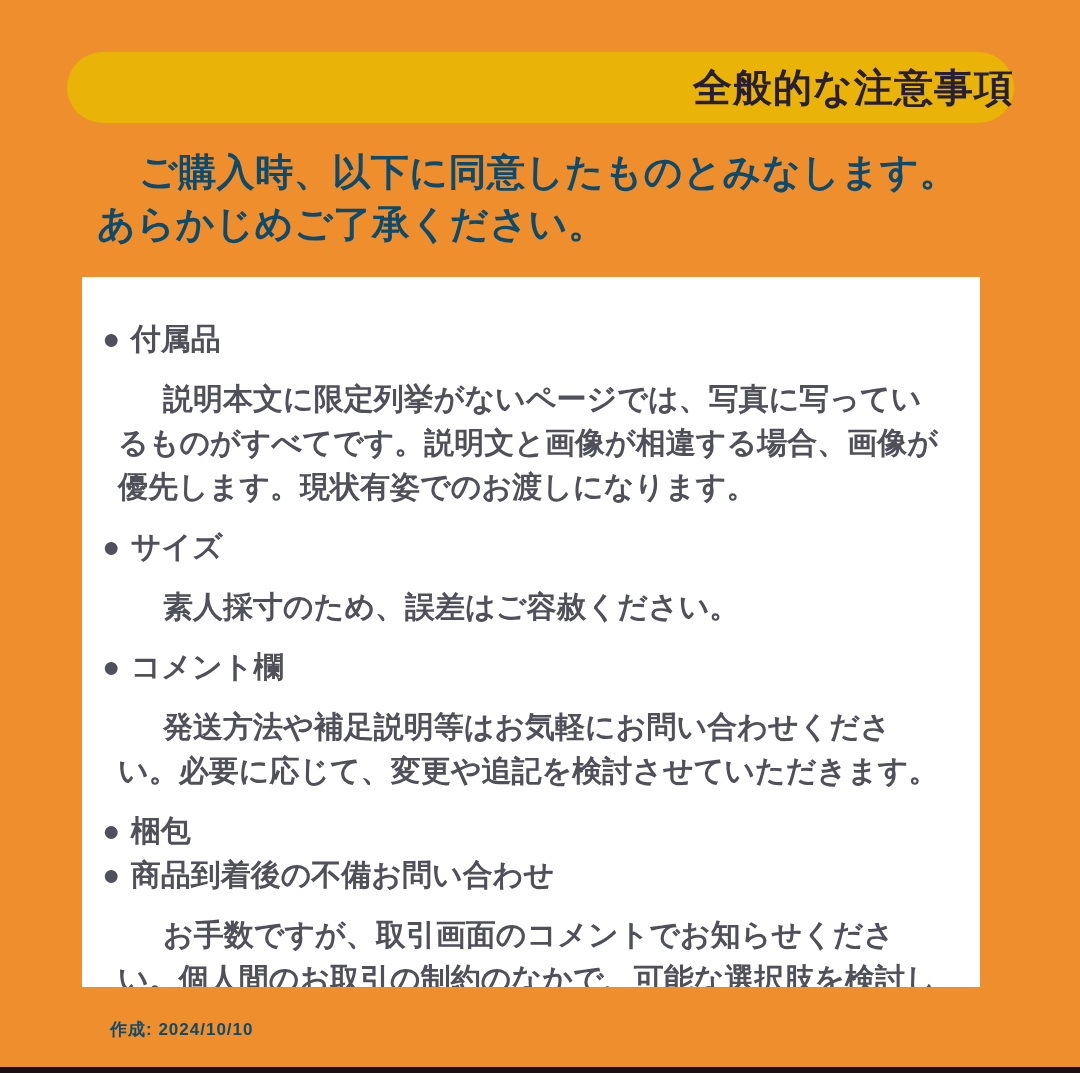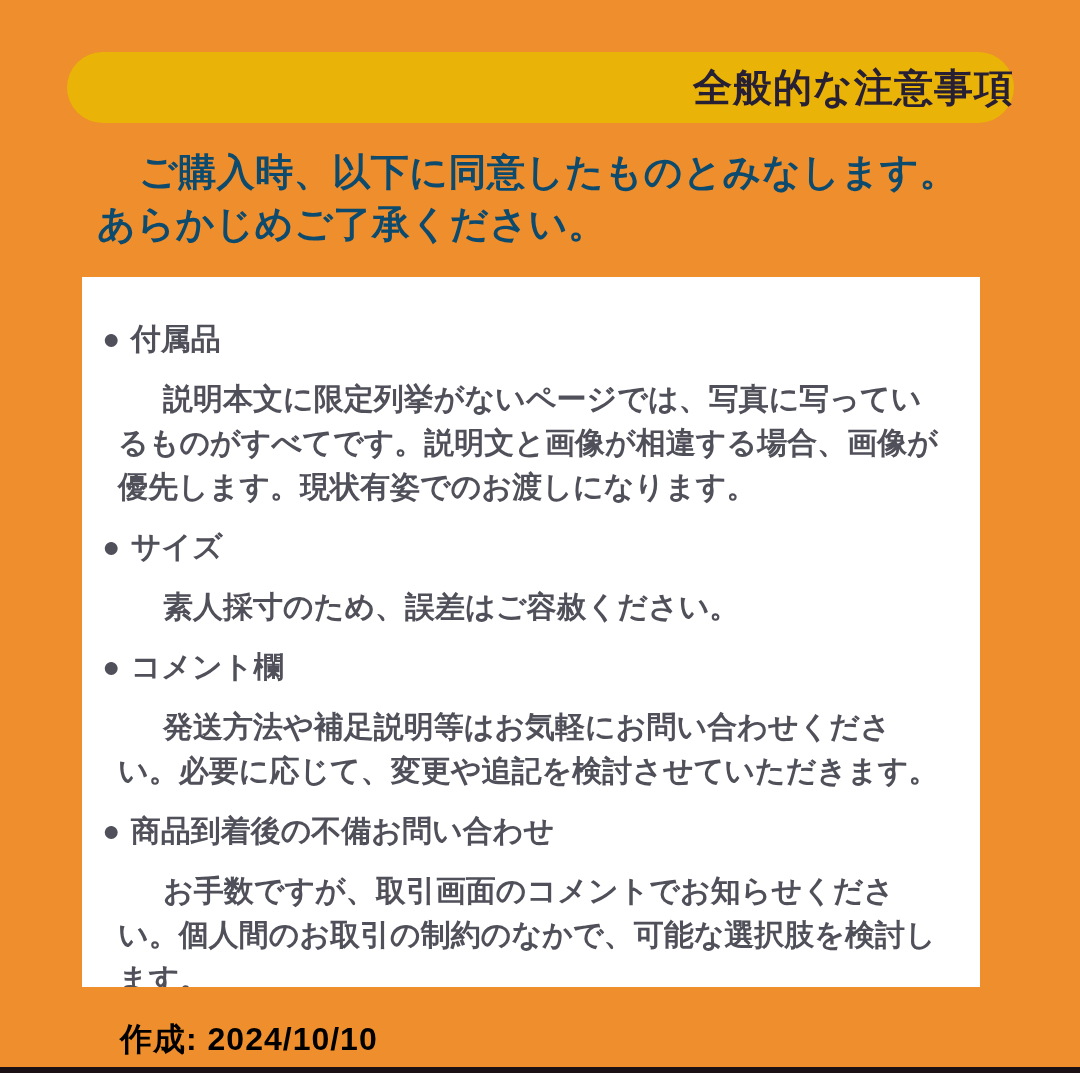--- a/index.html
+++ b/index.html
@@ -73,25 +73,25 @@
     font-size: 30px;
     font-weight: 700;
     color: #50505A;
     line-height: 44px;
     text-indent: 1.5em;
     line-break: strict;
     overflow-wrap: anywhere;
   }
   .created-date {
     position: absolute;
-    left: 120px;
+    left: 110px;
     top: 1018px;
-    font-size: 32px;
+    font-size: 17px;
     font-weight: 700;
-    color: #000000;
+    color: #0c4a6e;
     letter-spacing: 1px;
   }
   .bottom-strip {
     position: absolute;
     left: 0;
     bottom: 0;
     width: 1080px;
     height: 6px;
     background: #1B1114;
   }
@@ -123,20 +123,23 @@
   </div>
 
   <div class="section">
     <div class="section-title">
       <span class="bullet">●</span><span>コメント欄</span>
     </div>
     <p class="section-body">発送方法や補足説明等はお気軽にお問い合わせください。必要に応じて、変更や追記を検討させていただきます。</p>
   </div>
 
   <div class="section">
+    <div class="section-title">
+      <span class="bullet">●</span><span>梱包</span>
+    </div>
   </div>
 
   <div class="section">
     <div class="section-title">
       <span class="bullet">●</span><span>商品到着後の不備お問い合わせ</span>
     </div>
     <p class="section-body">お手数ですが、取引画面のコメントでお知らせください。個人間のお取引の制約のなかで、可能な選択肢を検討します。</p>
   </div>
 
 </div>

